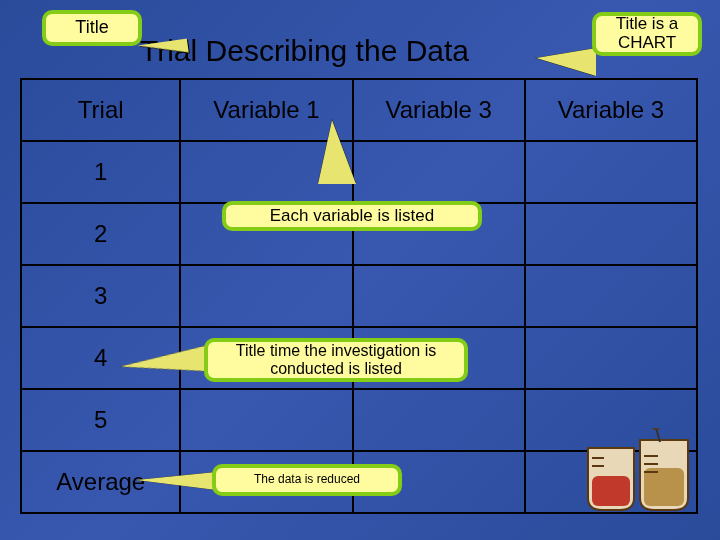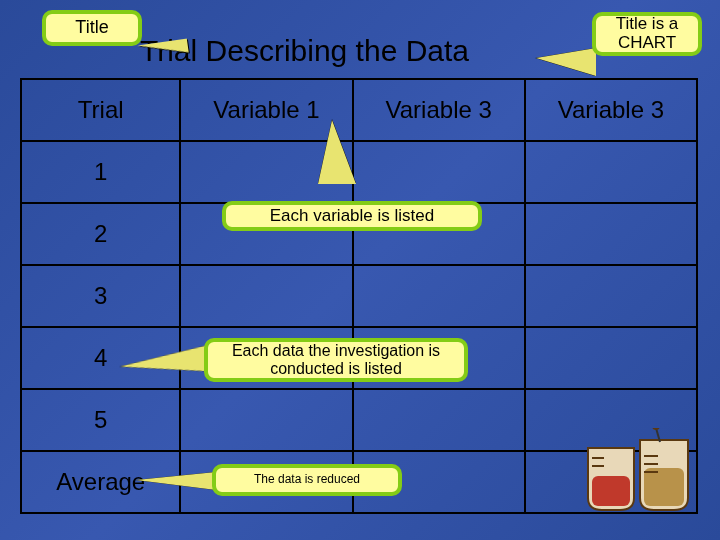--- a/index.html
+++ b/index.html
@@ -196,21 +196,21 @@
 <div class="ptr ptr-title"></div>
 <div class="callout callout-title">Title</div>
 
 <div class="ptr ptr-chart"></div>
 <div class="callout callout-chart">Title is a CHART</div>
 
 <div class="ptr ptr-var"></div>
 <div class="callout callout-var">Each variable is listed</div>
 
 <div class="ptr ptr-trial"></div>
-<div class="callout callout-trial">Each data the investigation is conducted is listed</div>
+<div class="callout callout-trial">Title time the investigation is conducted is listed</div>
 
 <div class="ptr ptr-avg"></div>
 <div class="callout callout-avg">The data is reduced</div>
 
 <svg class="beakers" viewBox="0 0 120 90">
   <g stroke="#5a3810" stroke-width="2" fill="none">
     <path d="M10 20 L10 70 Q10 82 24 82 L42 82 Q56 82 56 70 L56 20 Z" fill="#e8d8b8"></path>
     <rect x="14" y="48" width="38" height="30" rx="6" fill="#c0392b" stroke="none"></rect>
     <path d="M62 12 L62 70 Q62 82 76 82 L96 82 Q110 82 110 70 L110 12 Z" fill="#e8d8b8"></path>
     <rect x="66" y="40" width="40" height="38" rx="6" fill="#b8924a" stroke="none"></rect>

